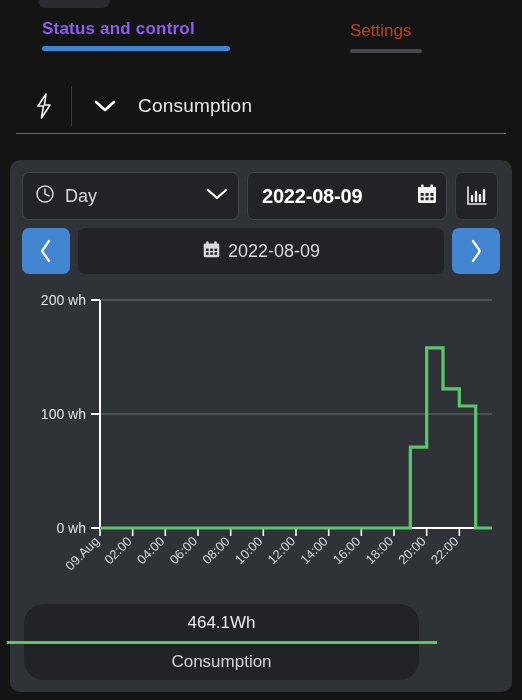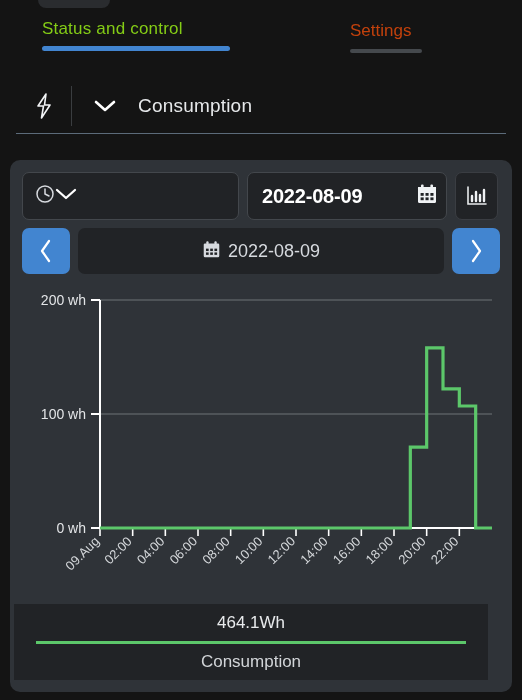--- a/index.html
+++ b/index.html
@@ -20,21 +20,21 @@
   
   .tabbar {
     position: absolute; left: 0; top: 18px;
     width: 522px; height: 42px;
   }
   .tab { position: absolute; text-align: left; }
   .tab-label { font-size: 17px; line-height: 22px; white-space: nowrap; }
   .tab-underline { height: 5px; border-radius: 3px; margin-top: 6px; }
 
   .tab-active { left: 42px; top: 0; }
-  .tab-active .tab-label { color: #84cc16; font-weight: normal; letter-spacing: .2px; }
+  .tab-active .tab-label { color: #8b5cf6; font-weight: bold; letter-spacing: .2px; }
   .tab-active .tab-underline { width: 188px; background: #4285d0; }
 
   .tab-idle { left: 350px; top: 2px; }
   .tab-idle .tab-label { color: #c2410c; font-weight: normal; }
   .tab-idle .tab-underline { width: 72px; background: #45494d; height: 4px; margin-top: 7px; }
 
   
   .entity-row {
     position: absolute; left: 16px; top: 78px;
     width: 490px; height: 56px;
@@ -122,23 +122,23 @@
   .date-bar .dtxt { font-size: 18px; color: #d7dadf; }
 
   
   .plot { position: absolute; left: 12px; top: 122px; width: 478px; height: 312px; }
   .plot svg { display: block; }
   .ytick { font-size: 14px; fill: #e3e5e7; }
   .xtick { font-size: 13px; fill: #d3d6d9; }
 
   
   .legend {
-    position: absolute; left: 4px; top: 444px;
-    width: 474px; height: 76px;
-    background: #212326; border-radius: 0;
+    position: absolute; left: 14px; top: 444px;
+    width: 395px; height: 76px;
+    background: #212326; border-radius: 20px;
     display: flex; flex-direction: column; align-items: center;
     justify-content: center;
   }
   .legend .val { font-size: 17px; color: #e8eaec; }
   .legend .bar { width: 430px; height: 3px; background: #5cc76a; margin: 8px 0 8px 0; }
   .legend .nm { font-size: 17px; color: #d2d5d8; }
 </style>
 </head>
 <body>
 
@@ -173,20 +173,21 @@
 
   <div class="ctl-row1">
 
     <div class="select-box">
       <span>
         <svg width="20" height="20" viewBox="0 0 20 20" fill="none" stroke="#d7dadf" stroke-width="1.5">
           <circle cx="10" cy="10" r="8"></circle>
           <polyline points="10,5 10,10 14,12" stroke-linecap="round" stroke-linejoin="round"></polyline>
         </svg>
       </span>
+      <span class="lbl">Day</span>
       <span>
         <svg width="22" height="13" viewBox="0 0 22 13" fill="none" stroke="#ffffff" stroke-width="2.3" stroke-linecap="round" stroke-linejoin="round">
           <polyline points="2,2 11,10 20,2"></polyline>
         </svg>
       </span>
     </div>
 
     <div class="date-box">
       <span class="dval">2022-08-09</span>
       <span>

